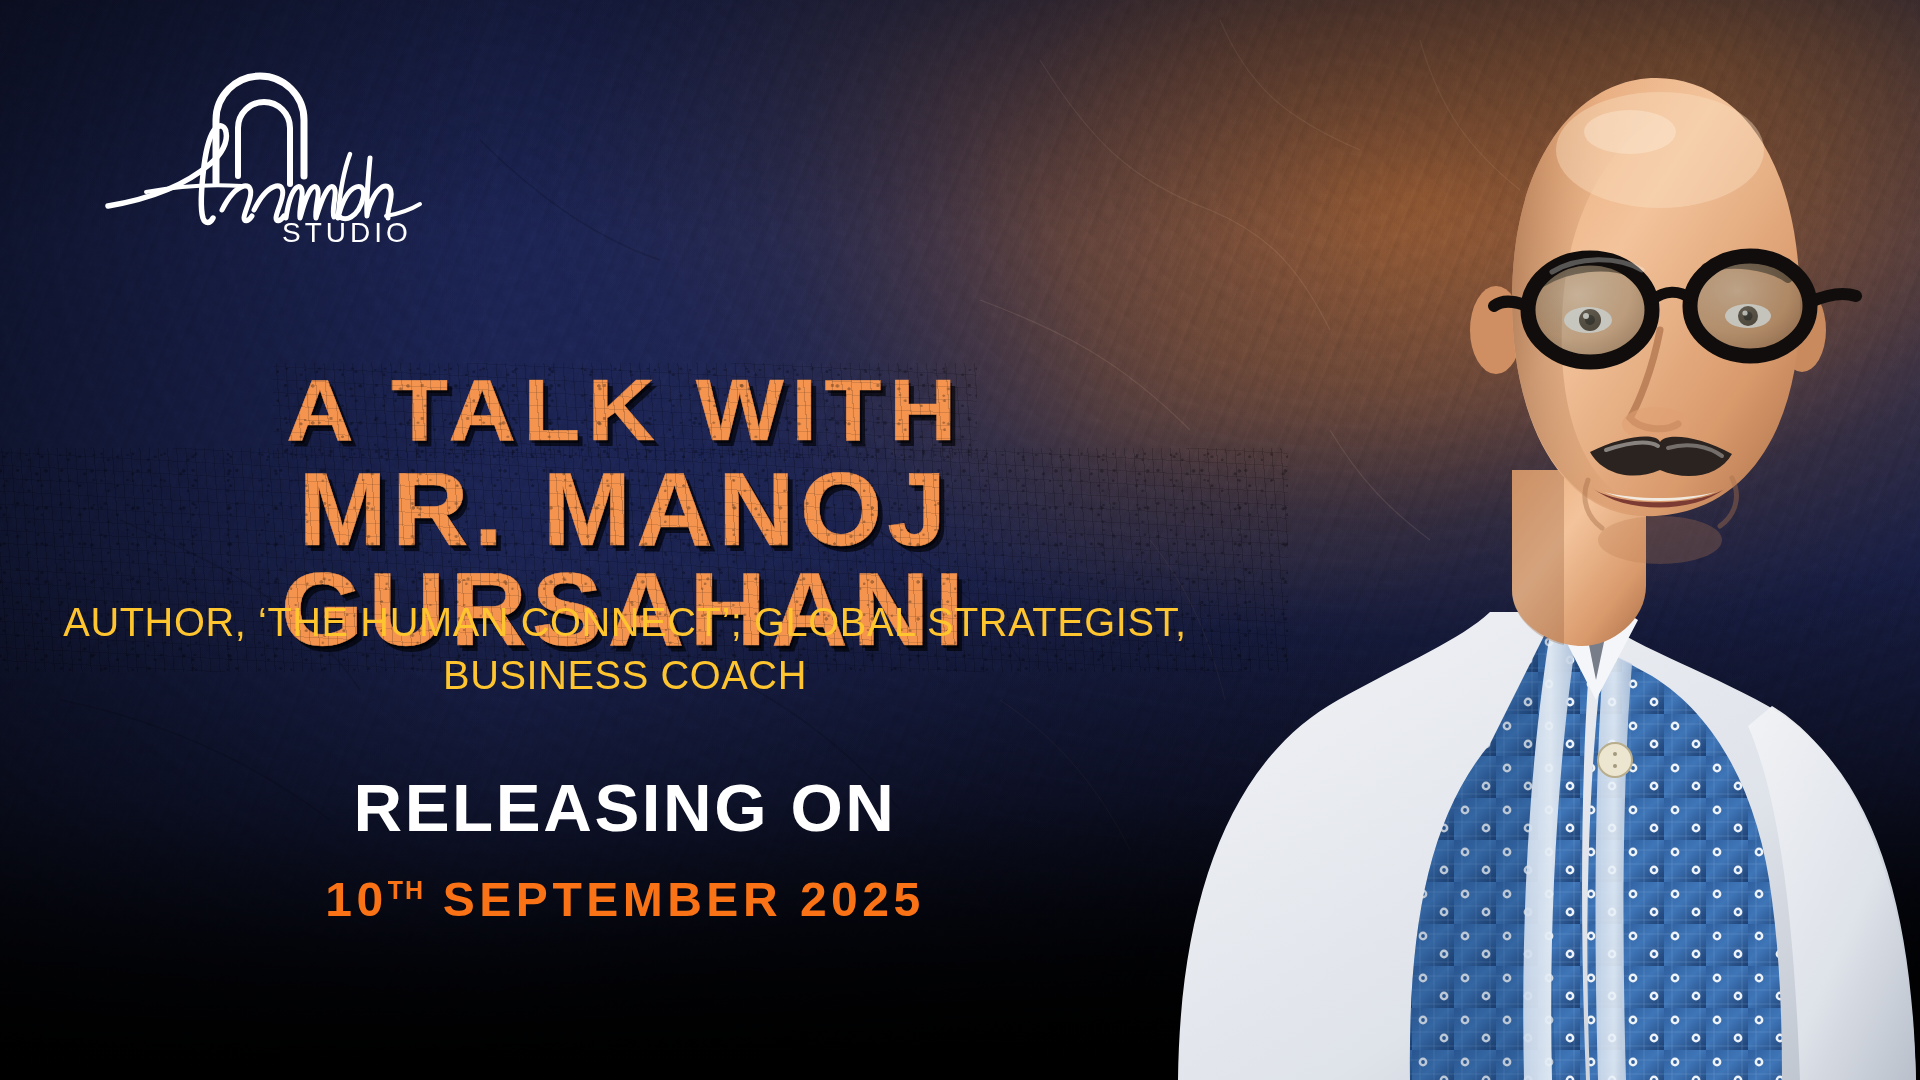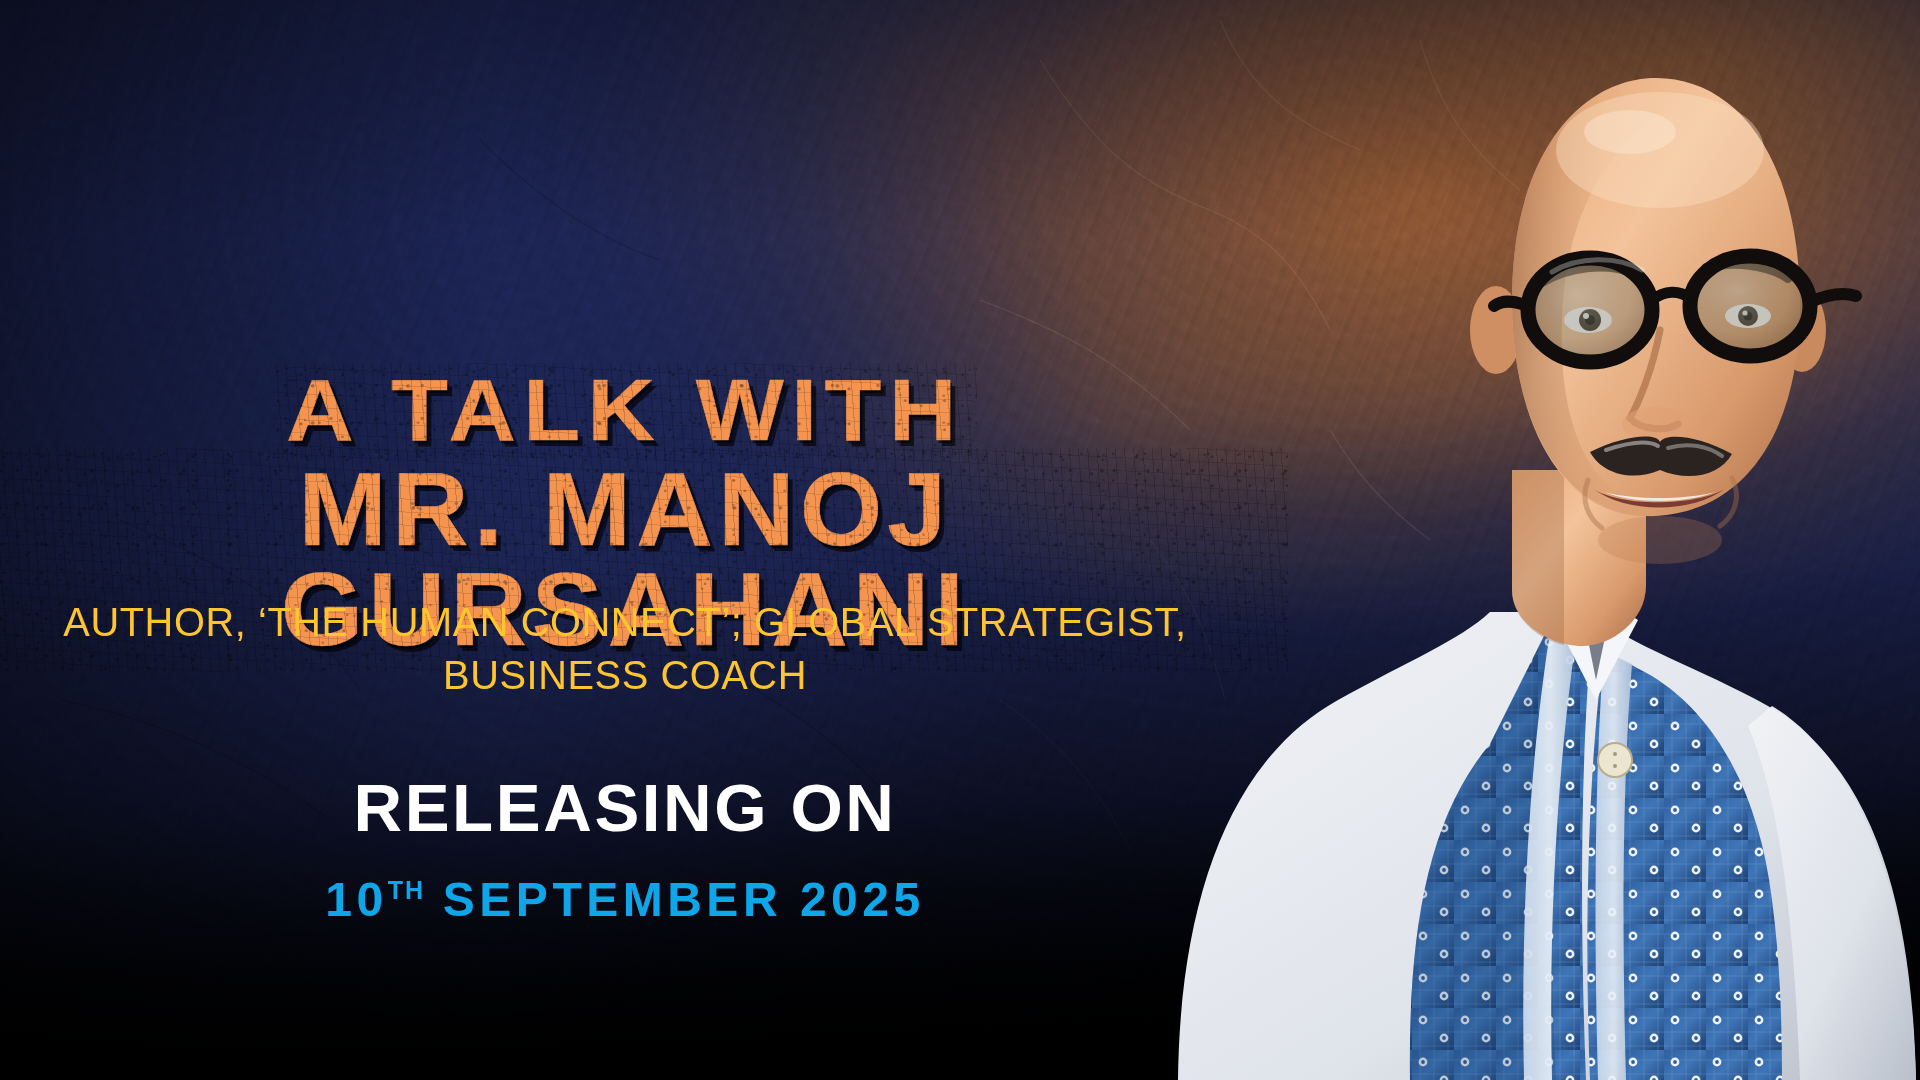--- a/index.html
+++ b/index.html
@@ -108,21 +108,21 @@
 
   .releasing{
     position:absolute;left:0;top:770px;width:100%;text-align:center;
     color:#FFFFFF;
     font-family:"Liberation Sans Narrow","Liberation Sans",sans-serif;
     font-size:66px;font-weight:bold;letter-spacing:2.5px;
     transform:scaleX(1.02);
   }
   .dateline{
     position:absolute;left:0;top:872px;width:100%;text-align:center;
-    color:#0ea5e9;
+    color:#f97316;
     font-family:"Liberation Sans Narrow","Liberation Sans",sans-serif;
     font-size:48px;font-weight:bold;letter-spacing:4.5px;
     transform:scaleX(1.0);
   }
   .dateline sup{font-size:.52em;letter-spacing:2px;vertical-align:super;}
 
   
   .portrait{position:absolute;right:0;bottom:0;width:760px;height:1080px;}
   .portrait svg{width:100%;height:100%;display:block;}
 </style>
@@ -155,20 +155,41 @@
       </g>
       <g stroke="rgba(205,150,95,0.18)" fill="none" stroke-width="1">
         <path d="M1150 540 C1190 590,1210 640,1225 700"></path>
         <path d="M1000 700 C1060 740,1100 790,1130 850"></path>
       </g>
     </svg>
   </div>
 
   <div class="bg-vig"></div>
 
+  <div class="logo">
+    <svg viewBox="0 0 380 190">
+      <g fill="none" stroke="#ffffff" stroke-linecap="round">
+        <path d="M130 125 L130 62 A44 44 0 0 1 218 62 L218 118" stroke-width="7"></path>
+        <path d="M152 118 L152 70 A26 26 0 0 1 204 70 L204 126" stroke-width="6"></path>
+      </g>
+      <g fill="#ffffff">
+
+        <path d="M22 148 C58 142,96 130,124 106 C136 96,142 84,140 74 C139 68,134 66,130 70 C124 76,120 92,118 108 C115 132,114 150,117 160 C119 166,124 166,127 160" fill="none" stroke="#ffffff" stroke-width="5.5" stroke-linecap="round" stroke-linejoin="round"></path>
+        <path d="M60 134 C92 128,126 126,156 128" fill="none" stroke="#ffffff" stroke-width="4" stroke-linecap="round"></path>
+        <path d="M136 152 C142 140,150 130,158 128 C164 127,166 132,164 140 C162 148,158 156,158 160 C158 164,162 164,166 158" fill="none" stroke="#ffffff" stroke-width="5" stroke-linecap="round" stroke-linejoin="round"></path>
+        <path d="M168 152 C174 140,182 130,190 128 C196 127,198 132,196 140 C194 148,190 156,190 160 C190 164,194 164,198 158" fill="none" stroke="#ffffff" stroke-width="5" stroke-linecap="round" stroke-linejoin="round"></path>
+        <path d="M200 160 C202 146,206 134,210 130 C214 126,217 130,216 138 C215 146,213 154,214 160 C216 154,220 136,226 130 C230 126,233 130,232 138 C231 146,229 154,230 160 C232 154,237 136,243 130 C247 126,250 130,249 138 C248 148,246 154,248 159" fill="none" stroke="#ffffff" stroke-width="5" stroke-linecap="round" stroke-linejoin="round"></path>
+        <path d="M252 160 C256 144,262 132,270 129 C276 127,279 132,277 140 C275 149,270 156,265 159 C260 162,255 161,252 157" fill="none" stroke="#ffffff" stroke-width="5" stroke-linecap="round" stroke-linejoin="round"></path>
+        <path d="M252 157 C254 134,258 112,264 96" fill="none" stroke="#ffffff" stroke-width="4.5" stroke-linecap="round"></path>
+        <path d="M284 100 C282 122,280 142,281 158 C282 150,288 134,296 129 C302 126,306 130,305 139 C304 148,301 155,302 160" fill="none" stroke="#ffffff" stroke-width="5" stroke-linecap="round" stroke-linejoin="round"></path>
+        <path d="M300 158 C312 156,324 152,334 146" fill="none" stroke="#ffffff" stroke-width="4" stroke-linecap="round"></path>
+      </g>
+      <text x="196" y="184" fill="#ffffff" font-family="'Liberation Sans',sans-serif" font-size="28" font-weight="400" letter-spacing="4">STUDIO</text>
+    </svg>
+  </div>
 
   <div class="copy">
 
     <div class="title title-1">
       <span class="grunge">A TALK WITH</span>
     </div>
 
     <div class="title title-2">
       <span class="grunge">MR. MANOJ GURSAHANI</span>
     </div>

